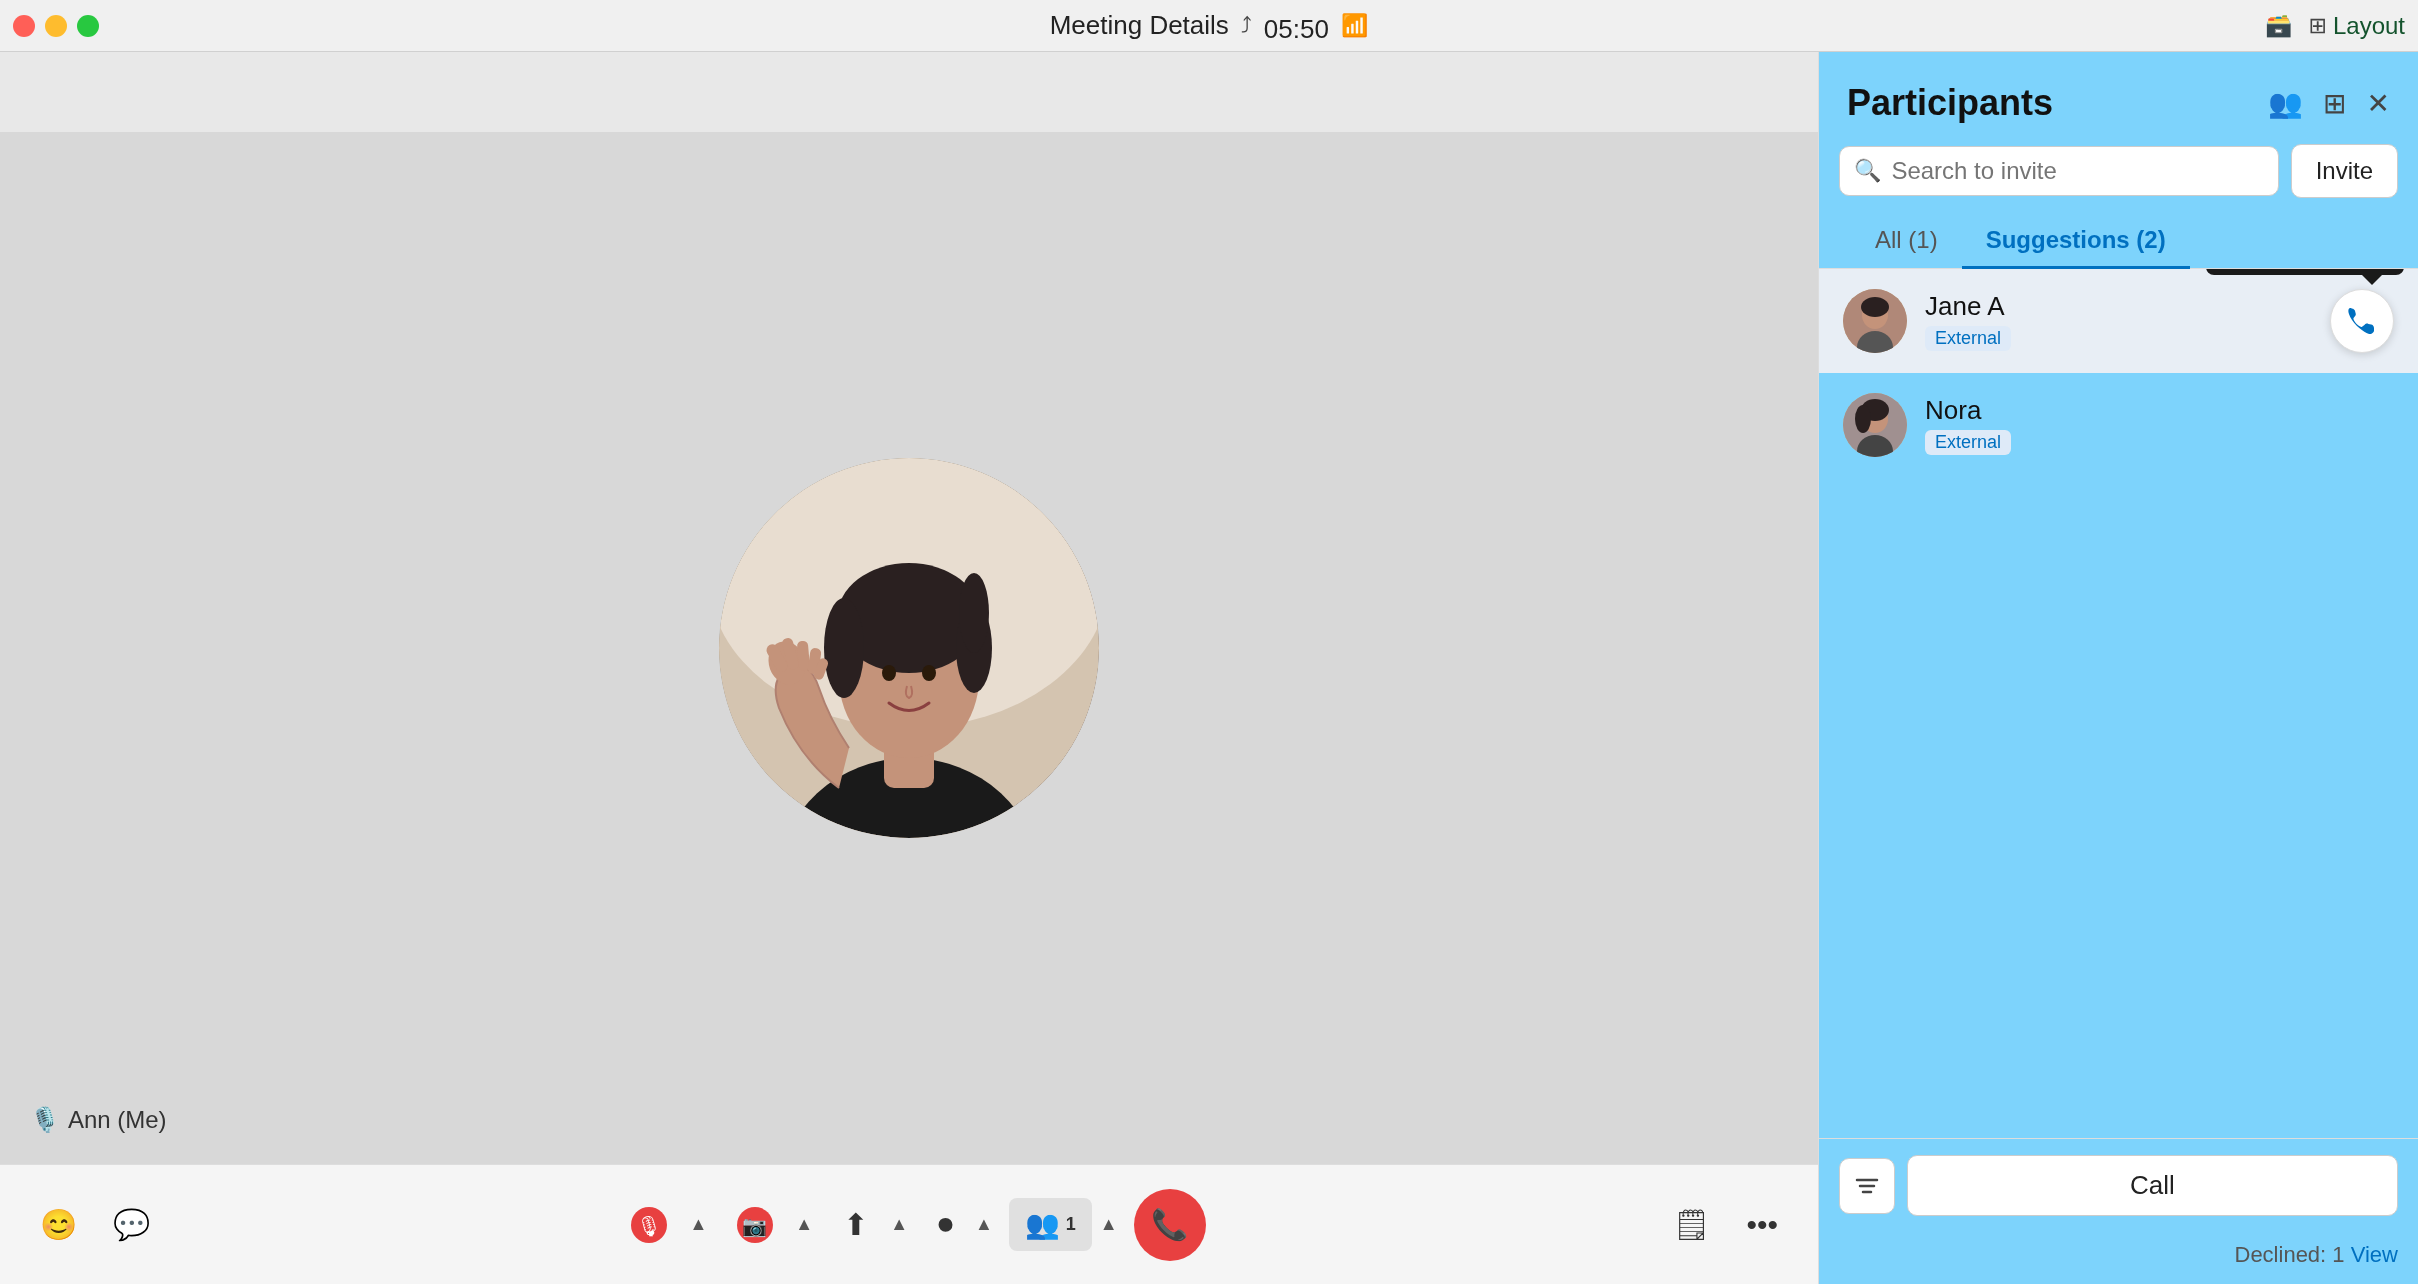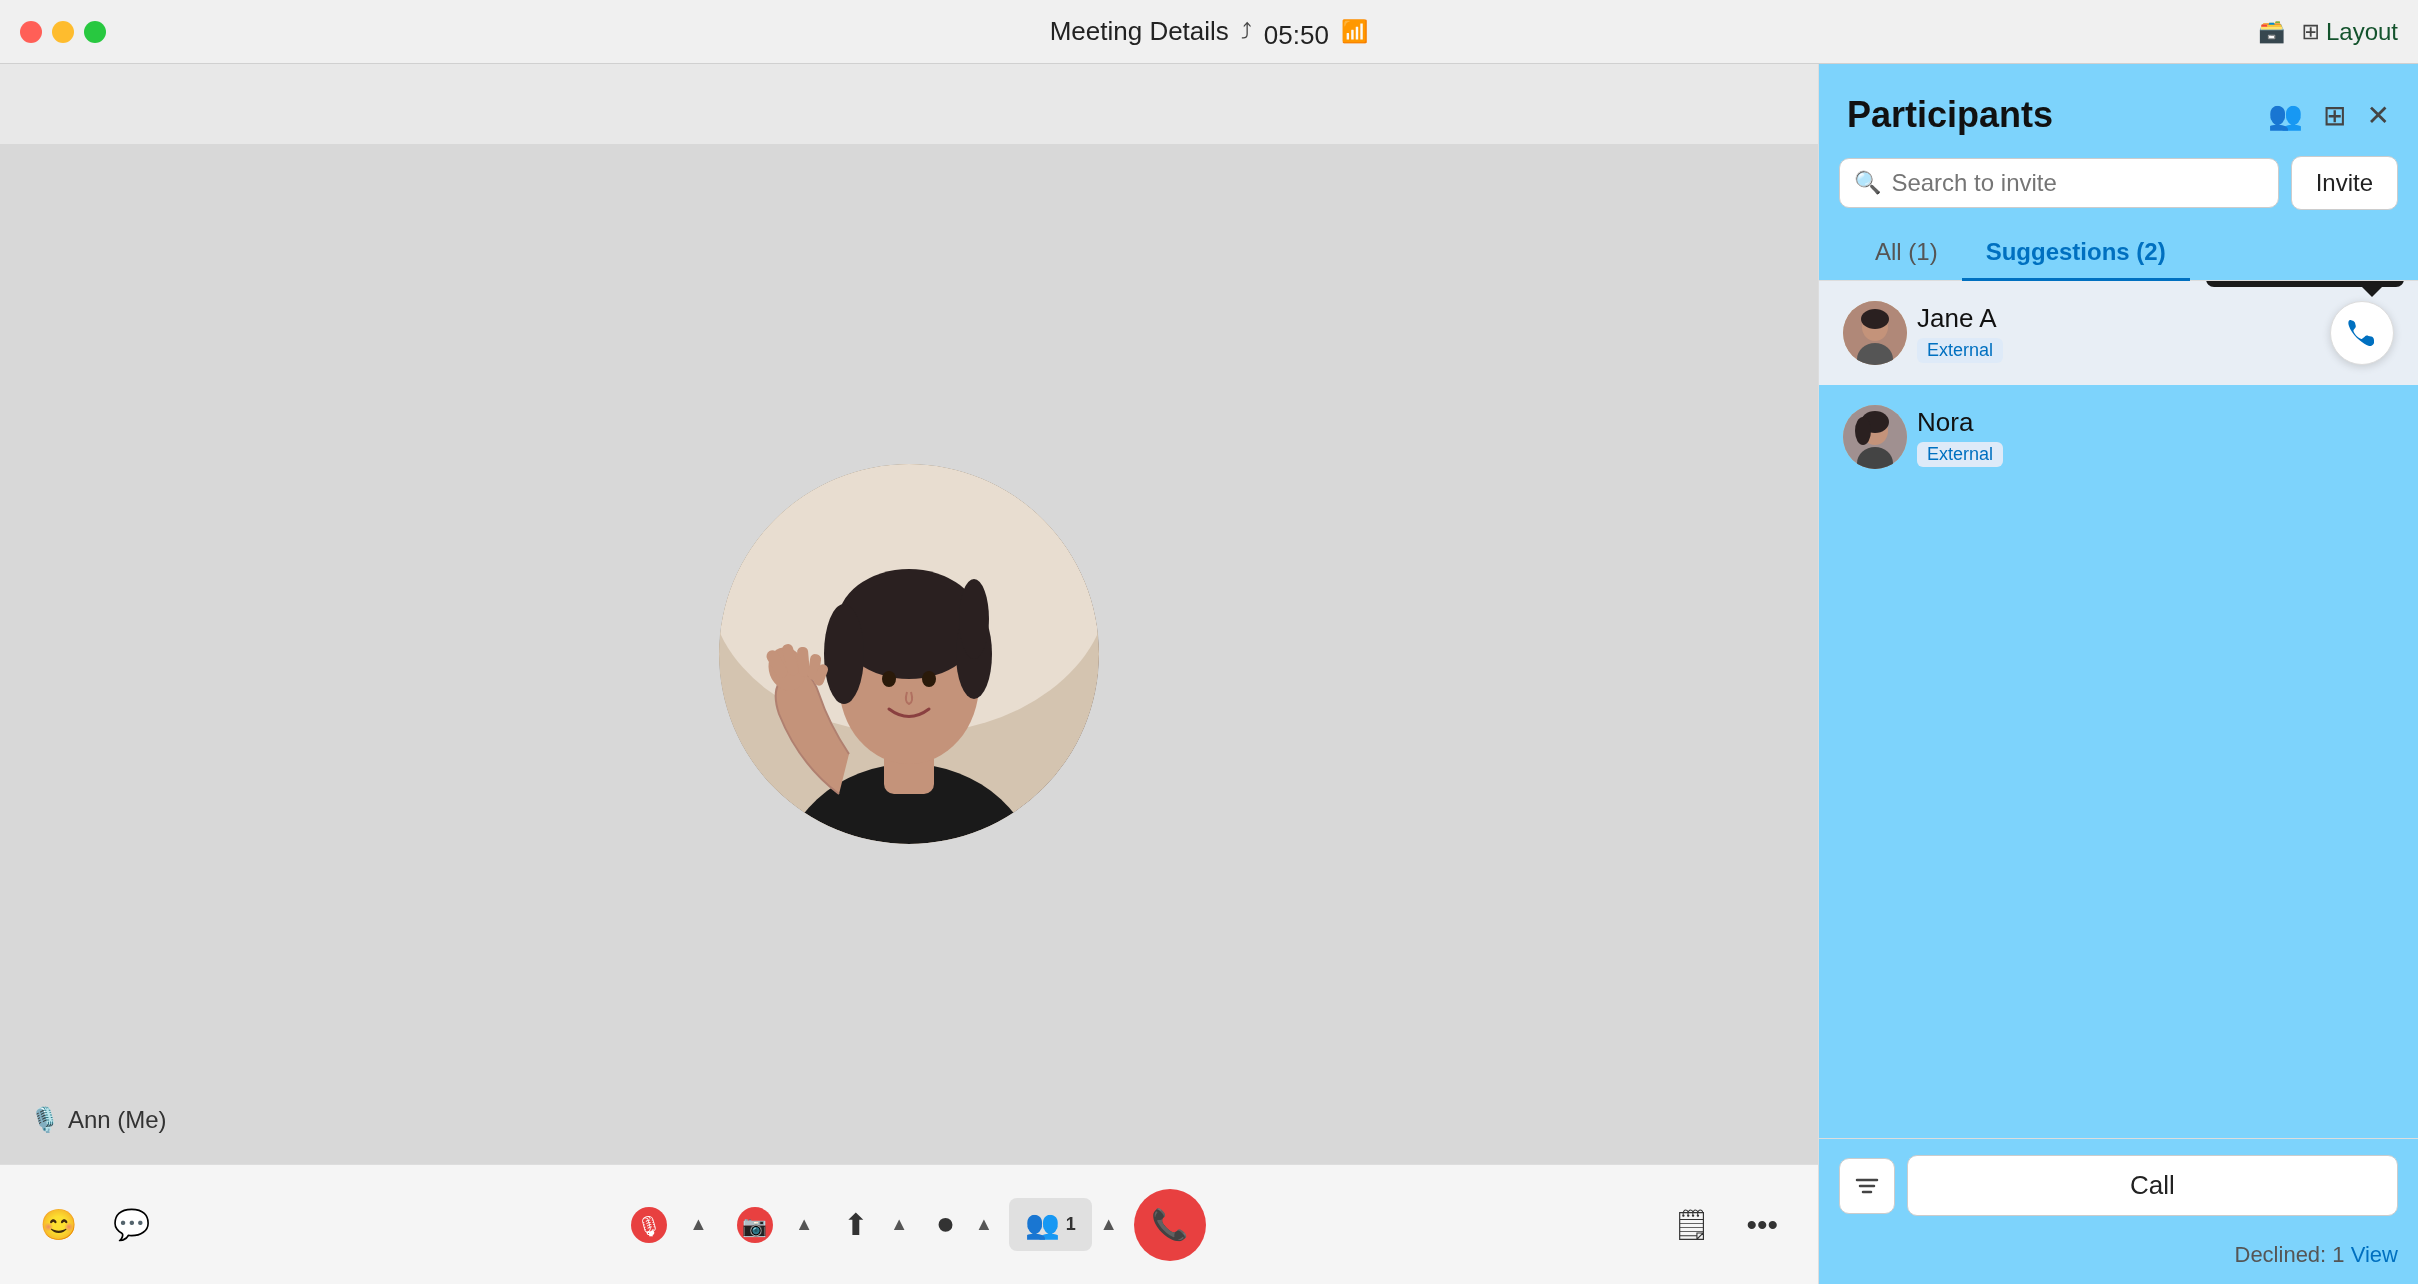--- a/index.html
+++ b/index.html
@@ -8,25 +8,25 @@
       background: #e5e5e5;
       width: 2418px;
       height: 1284px;
       overflow: hidden;
       display: flex;
       flex-direction: column;
     }
 
     
     .titlebar {
-      height: 64px;
+      height: 52px;
       background: #f0f0f0;
       display: flex;
       align-items: center;
-      padding: 0 20px;
+      padding: 0 13px;
       border-bottom: 1px solid #d0d0d0;
       position: relative;
       flex-shrink: 0;
     }
     .traffic-lights {
       display: flex;
       gap: 10px;
       align-items: center;
     }
     .traffic-light {
@@ -331,21 +331,21 @@
     
     .participant-list {
       flex: 1;
       overflow-y: auto;
       padding: 0;
     }
     .participant-item {
       display: flex;
       align-items: center;
       padding: 20px 24px;
-      gap: 10px;
+      gap: 18px;
       cursor: pointer;
       position: relative;
     }
     .participant-item.selected { background: #e8eef5; }
     .participant-item-avatar {
       width: 64px;
       height: 64px;
       border-radius: 50%;
       overflow: hidden;
       background: #c0a080;

